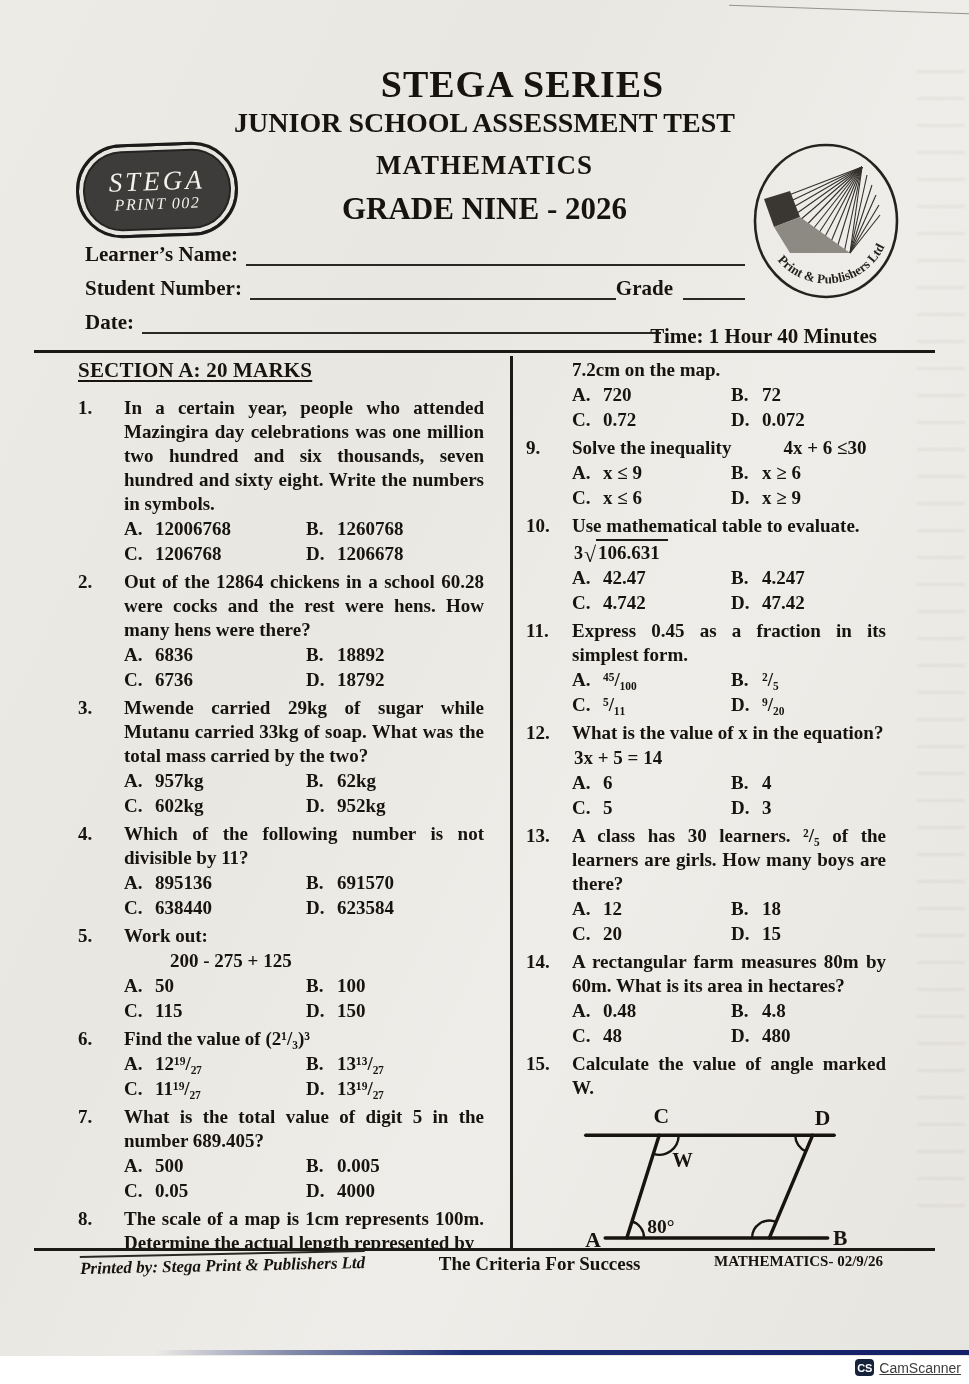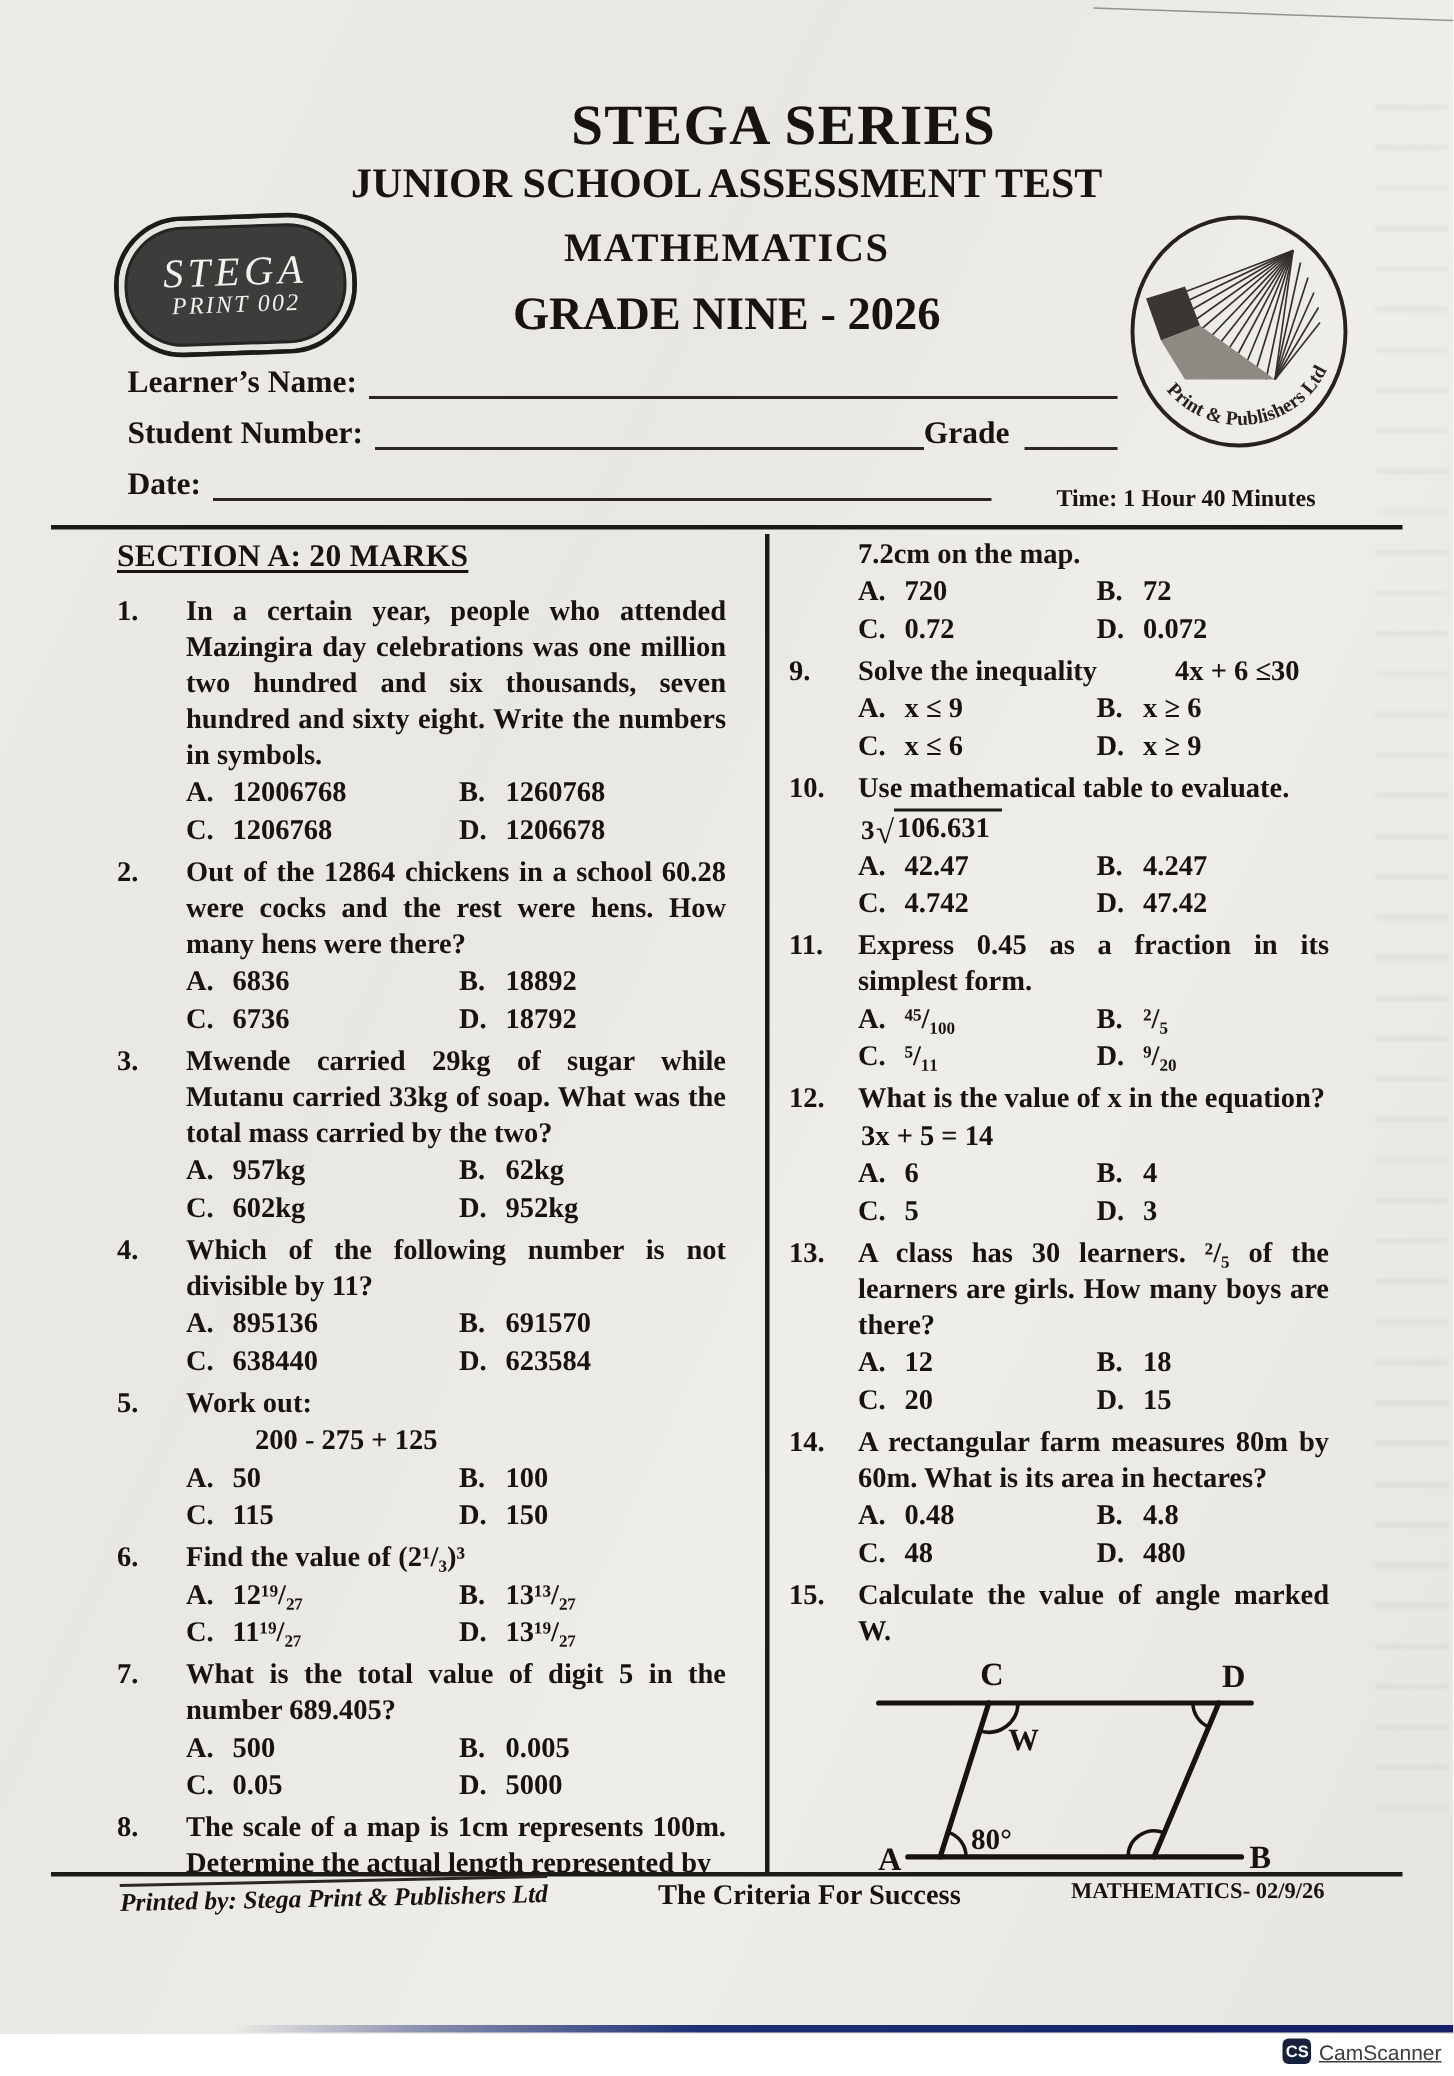--- a/index.html
+++ b/index.html
@@ -33,21 +33,21 @@
   .logo-left .l2{font-size:16px;font-style:italic;letter-spacing:1.5px;}
   .logo-right{position:absolute;left:750px;top:141px;width:152px;height:162px;}
   
   .form{position:absolute;left:85px;top:240px;width:660px;font-weight:700;font-size:21px;}
   .frow{display:flex;align-items:flex-end;margin-bottom:8px;}
   .flabel{white-space:nowrap;line-height:1.1;}
   .uline{border-bottom:2px solid #2b2824;height:24px;flex:1;margin-left:8px;}
   .uline.short{flex:0 0 62px;margin-left:10px;}
   .grade-label{white-space:nowrap;line-height:1.1;}
   .frow.date .uline{margin-right:84px;}
-  .time{position:absolute;right:92px;top:324px;font-weight:700;font-size:16px;}
+  .time{position:absolute;right:92px;top:324px;font-weight:700;font-size:21px;}
   
   .toprule{position:absolute;left:34px;top:350px;width:901px;height:3px;background:#1c1a17;}
   .cols{position:absolute;left:0;top:356px;width:969px;height:892px;display:flex;overflow:hidden;}
   .col-left{box-sizing:border-box;width:492px;padding:2px 6px 0 78px;}
   .col-right{box-sizing:border-box;flex:1;border-left:3px solid #1c1a17;padding:2px 83px 0 13px;margin-left:20px;}
   .section-heading{
     font-size:21px;font-weight:700;letter-spacing:.2px;margin-bottom:13px;
     text-decoration:underline;text-decoration-thickness:2px;text-underline-offset:3px;
   }
   
@@ -314,21 +314,21 @@
                 <div class="opt">
                   <span class="optl">B.</span>
                   <span class="optt">0.005</span>
                 </div>
                 <div class="opt">
                   <span class="optl">C.</span>
                   <span class="optt">0.05</span>
                 </div>
                 <div class="opt">
                   <span class="optl">D.</span>
-                  <span class="optt">5000</span>
+                  <span class="optt">4000</span>
                 </div>
               </div>
             </div>
           </div>
           <div class="question">
             <div class="qnum">8.</div>
             <div class="qbody">
               <div class="qtext"><span>The scale of a map is 1cm represents 100m. Determine the actual length represented by</span></div>
             </div>
           </div>

